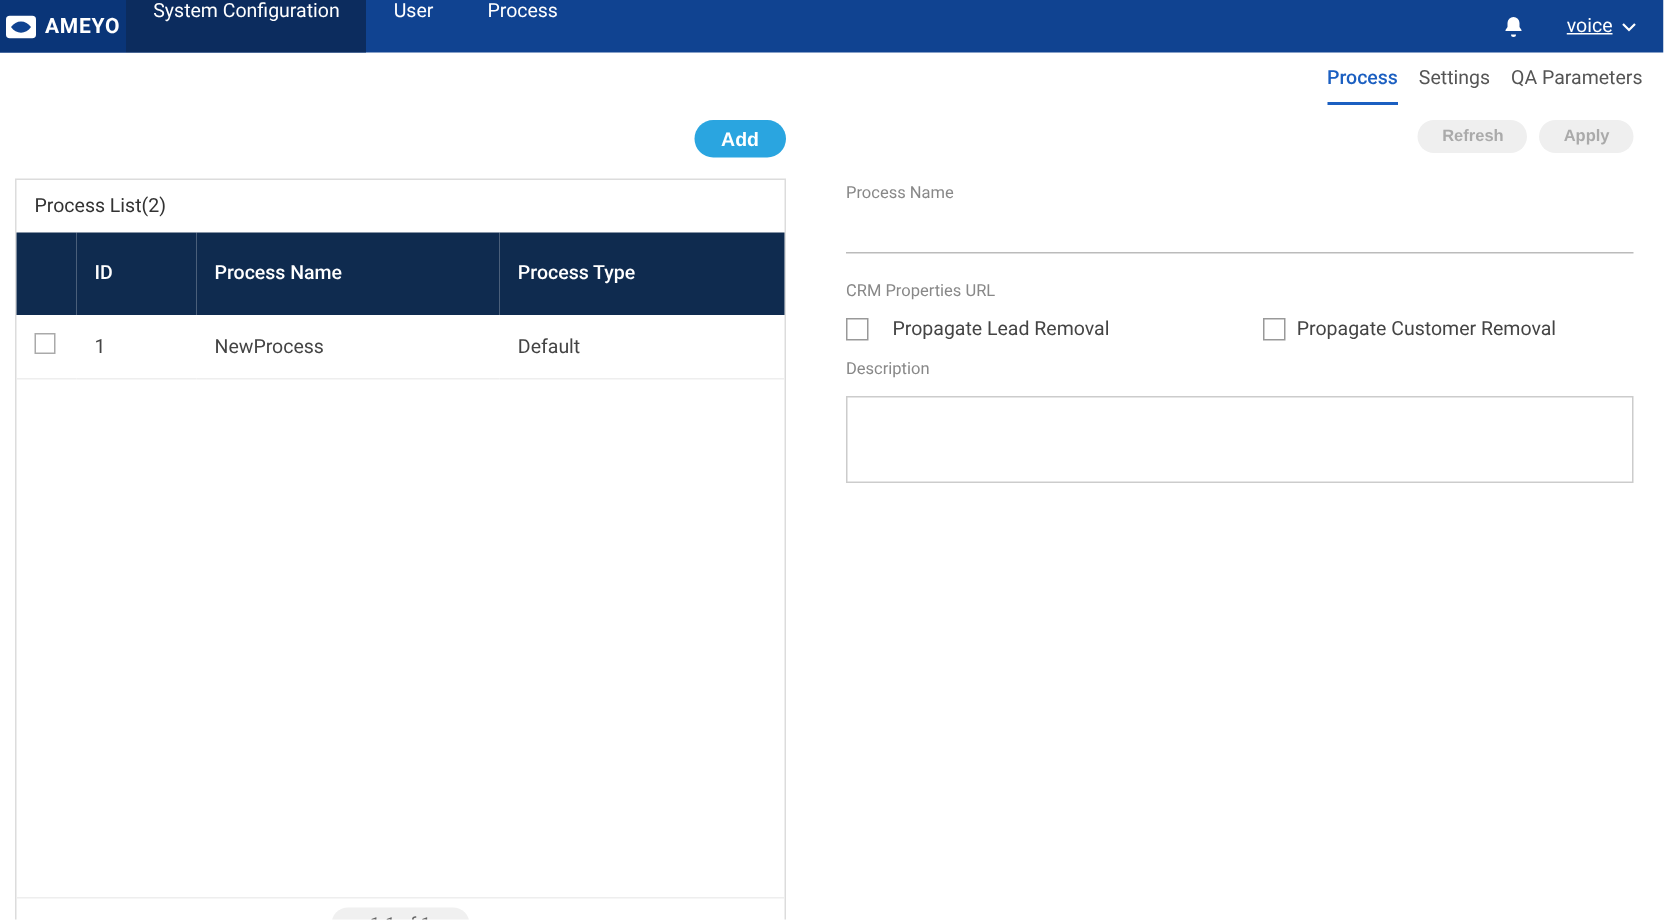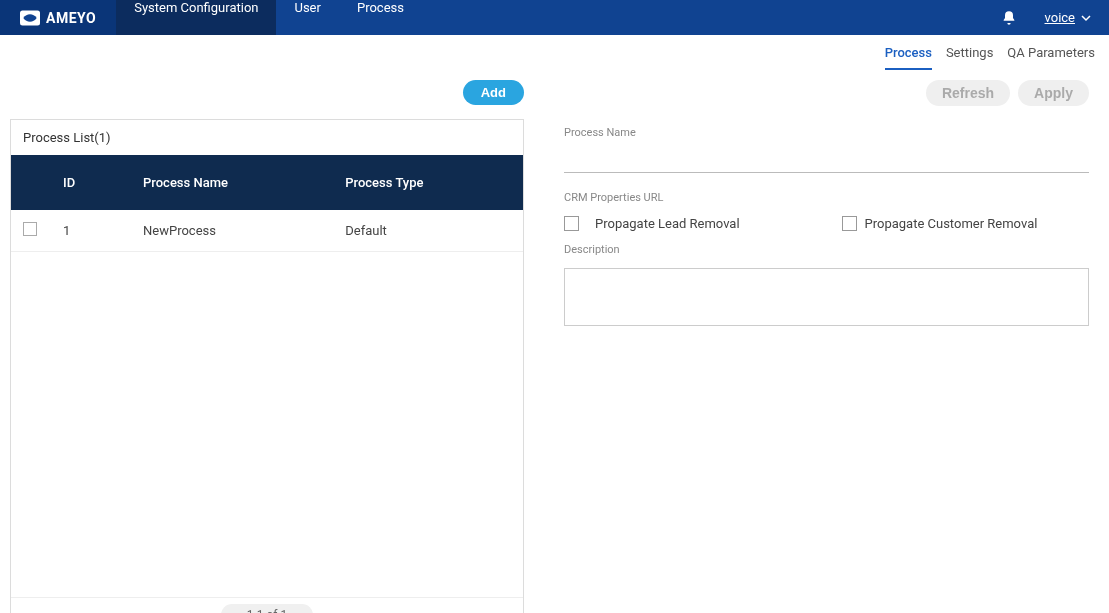--- a/index.html
+++ b/index.html
@@ -19,21 +19,21 @@
     height: 35px;
     display: flex;
     align-items: center;
     color: #fff;
   }
   .logo {
     display: flex;
     align-items: center;
     background: #0a3578;
     height: 100%;
-    padding: 0 20px;
+    padding: 0 4px;
     font-weight: 700;
     font-size: 14px;
     letter-spacing: 0.5px;
   }
   .logo-icon {
     width: 20px;
     height: 16px;
     margin-right: 6px;
   }
   .nav-item {
@@ -184,21 +184,21 @@
     justify-content: flex-end;
     gap: 8px;
     margin-bottom: 20px;
   }
   .btn-ghost {
     background: #efefef;
     color: #aaa;
     border: none;
     border-radius: 14px;
     padding: 5px 16px;
-    font-size: 14px;
+    font-size: 11px;
     font-weight: 600;
     cursor: pointer;
   }
 
   
   .form-row {
     display: flex;
     gap: 30px;
     margin-bottom: 18px;
   }
@@ -311,21 +311,21 @@
 <div class="main">
 
   <div class="left-panel">
     <div class="add-row">
       <button class="btn-add">
         <span>Add</span>
       </button>
     </div>
 
     <div class="card">
-      <div class="card-title">Process List(1)</div>
+      <div class="card-title">Process List(2)</div>
       <table class="process-table">
         <thead>
           <tr>
             <th style="width:40px;"></th>
             <th style="width:80px;">ID</th>
             <th>Process Name</th>
             <th>Process Type</th>
           </tr>
         </thead>
         <tbody>

